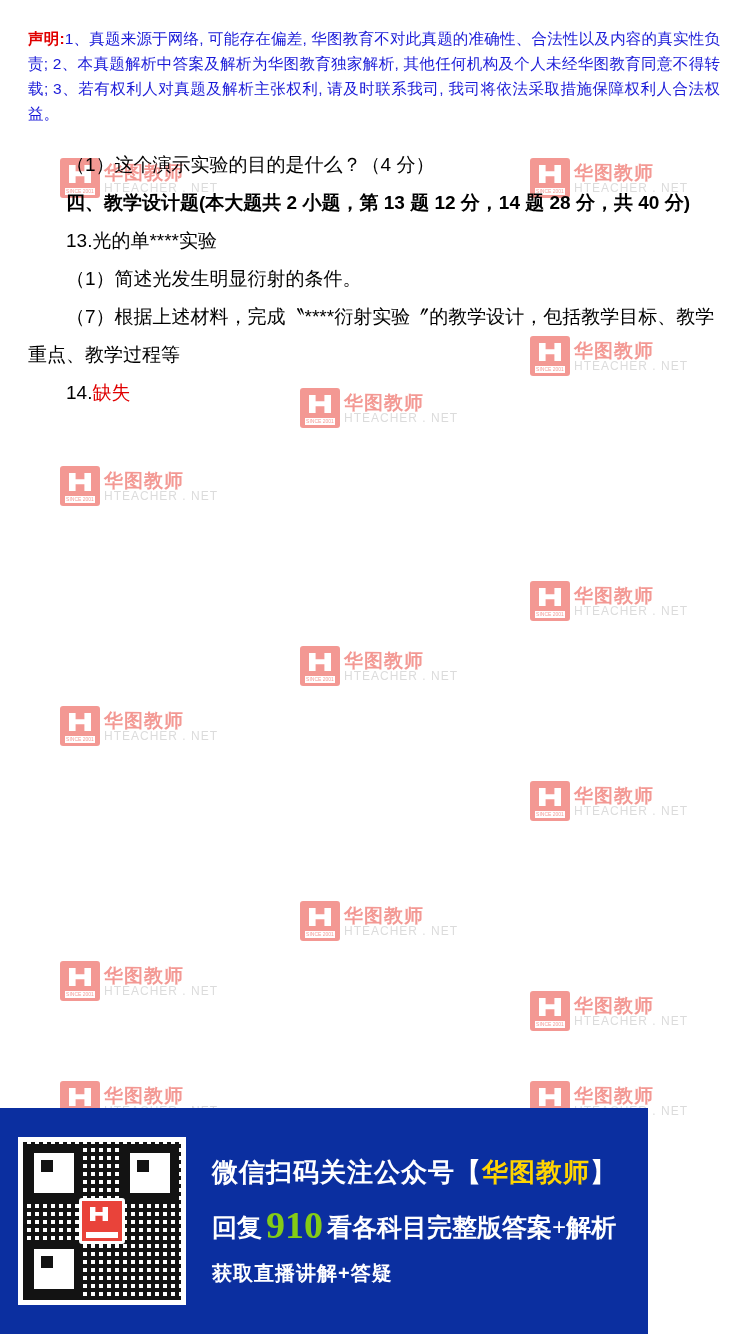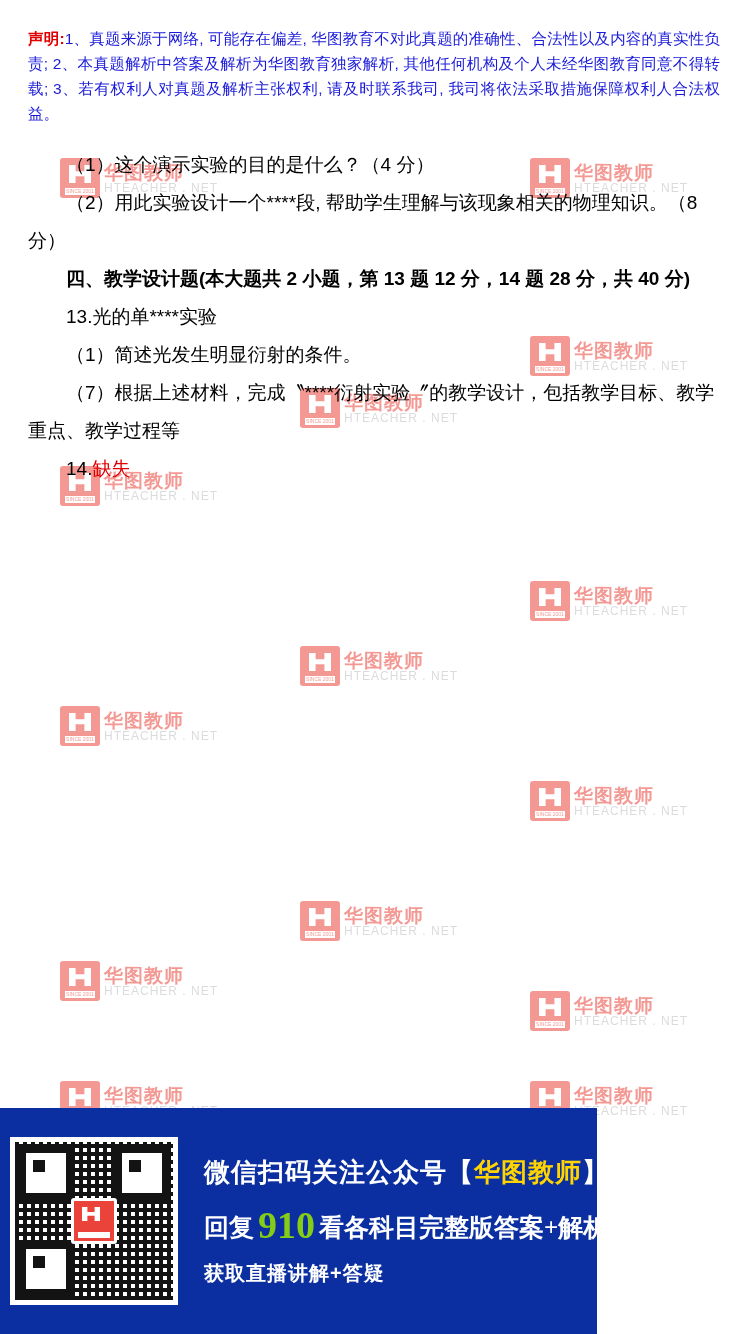--- a/index.html
+++ b/index.html
@@ -126,28 +126,28 @@
   }
   .red {
     color: #e00000;
   }
 
   
   .banner {
     position: absolute;
     left: 0;
     bottom: 0;
-    width: 597px;
+    width: 648px;
     height: 226px;
     background: #0b2fa0;
     z-index: 20;
     display: flex;
     align-items: center;
     box-sizing: border-box;
-    padding: 0 10px;
+    padding: 0 18px;
   }
   .qr {
     width: 168px;
     height: 168px;
     background: #ffffff;
     position: relative;
     flex: 0 0 auto;
     padding: 5px;
     box-sizing: border-box;
   }
@@ -381,21 +381,20 @@
   </div>
 
   <div class="content">
 
     <div class="disclaimer">
       <span class="dl-label">声明:</span><span>1、真题来源于网络, 可能存在偏差, 华图教育不对此真题的准确性、合法性以及内容的真实性负责; 2、本真题解析中答案及解析为华图教育独家解析, 其他任何机构及个人未经华图教育同意不得转载; 3、若有权利人对真题及解析主张权利, 请及时联系我司, 我司将依法采取措施保障权利人合法权益。</span>
     </div>
 
     <div class="body-text">
       <p class="para">（1）这个演示实验的目的是什么？（4 分）</p>
-      <p class="para">（2）用此实验设计一个****段, 帮助学生理解与该现象相关的物理知识。（8 分）</p>
       <p class="para bold">四、教学设计题(本大题共 2 小题，第 13 题 12 分，14 题 28 分，共 40 分)</p>
       <p class="para">13.光的单****实验</p>
       <p class="para">（1）简述光发生明显衍射的条件。</p>
       <p class="para">（7）根据上述材料，完成〝****衍射实验〞的教学设计，包括教学目标、教学重点、教学过程等</p>
       <p class="para"><span>14.</span><span class="red">缺失</span></p>
     </div>
 
   </div>
 
   <div class="banner">

